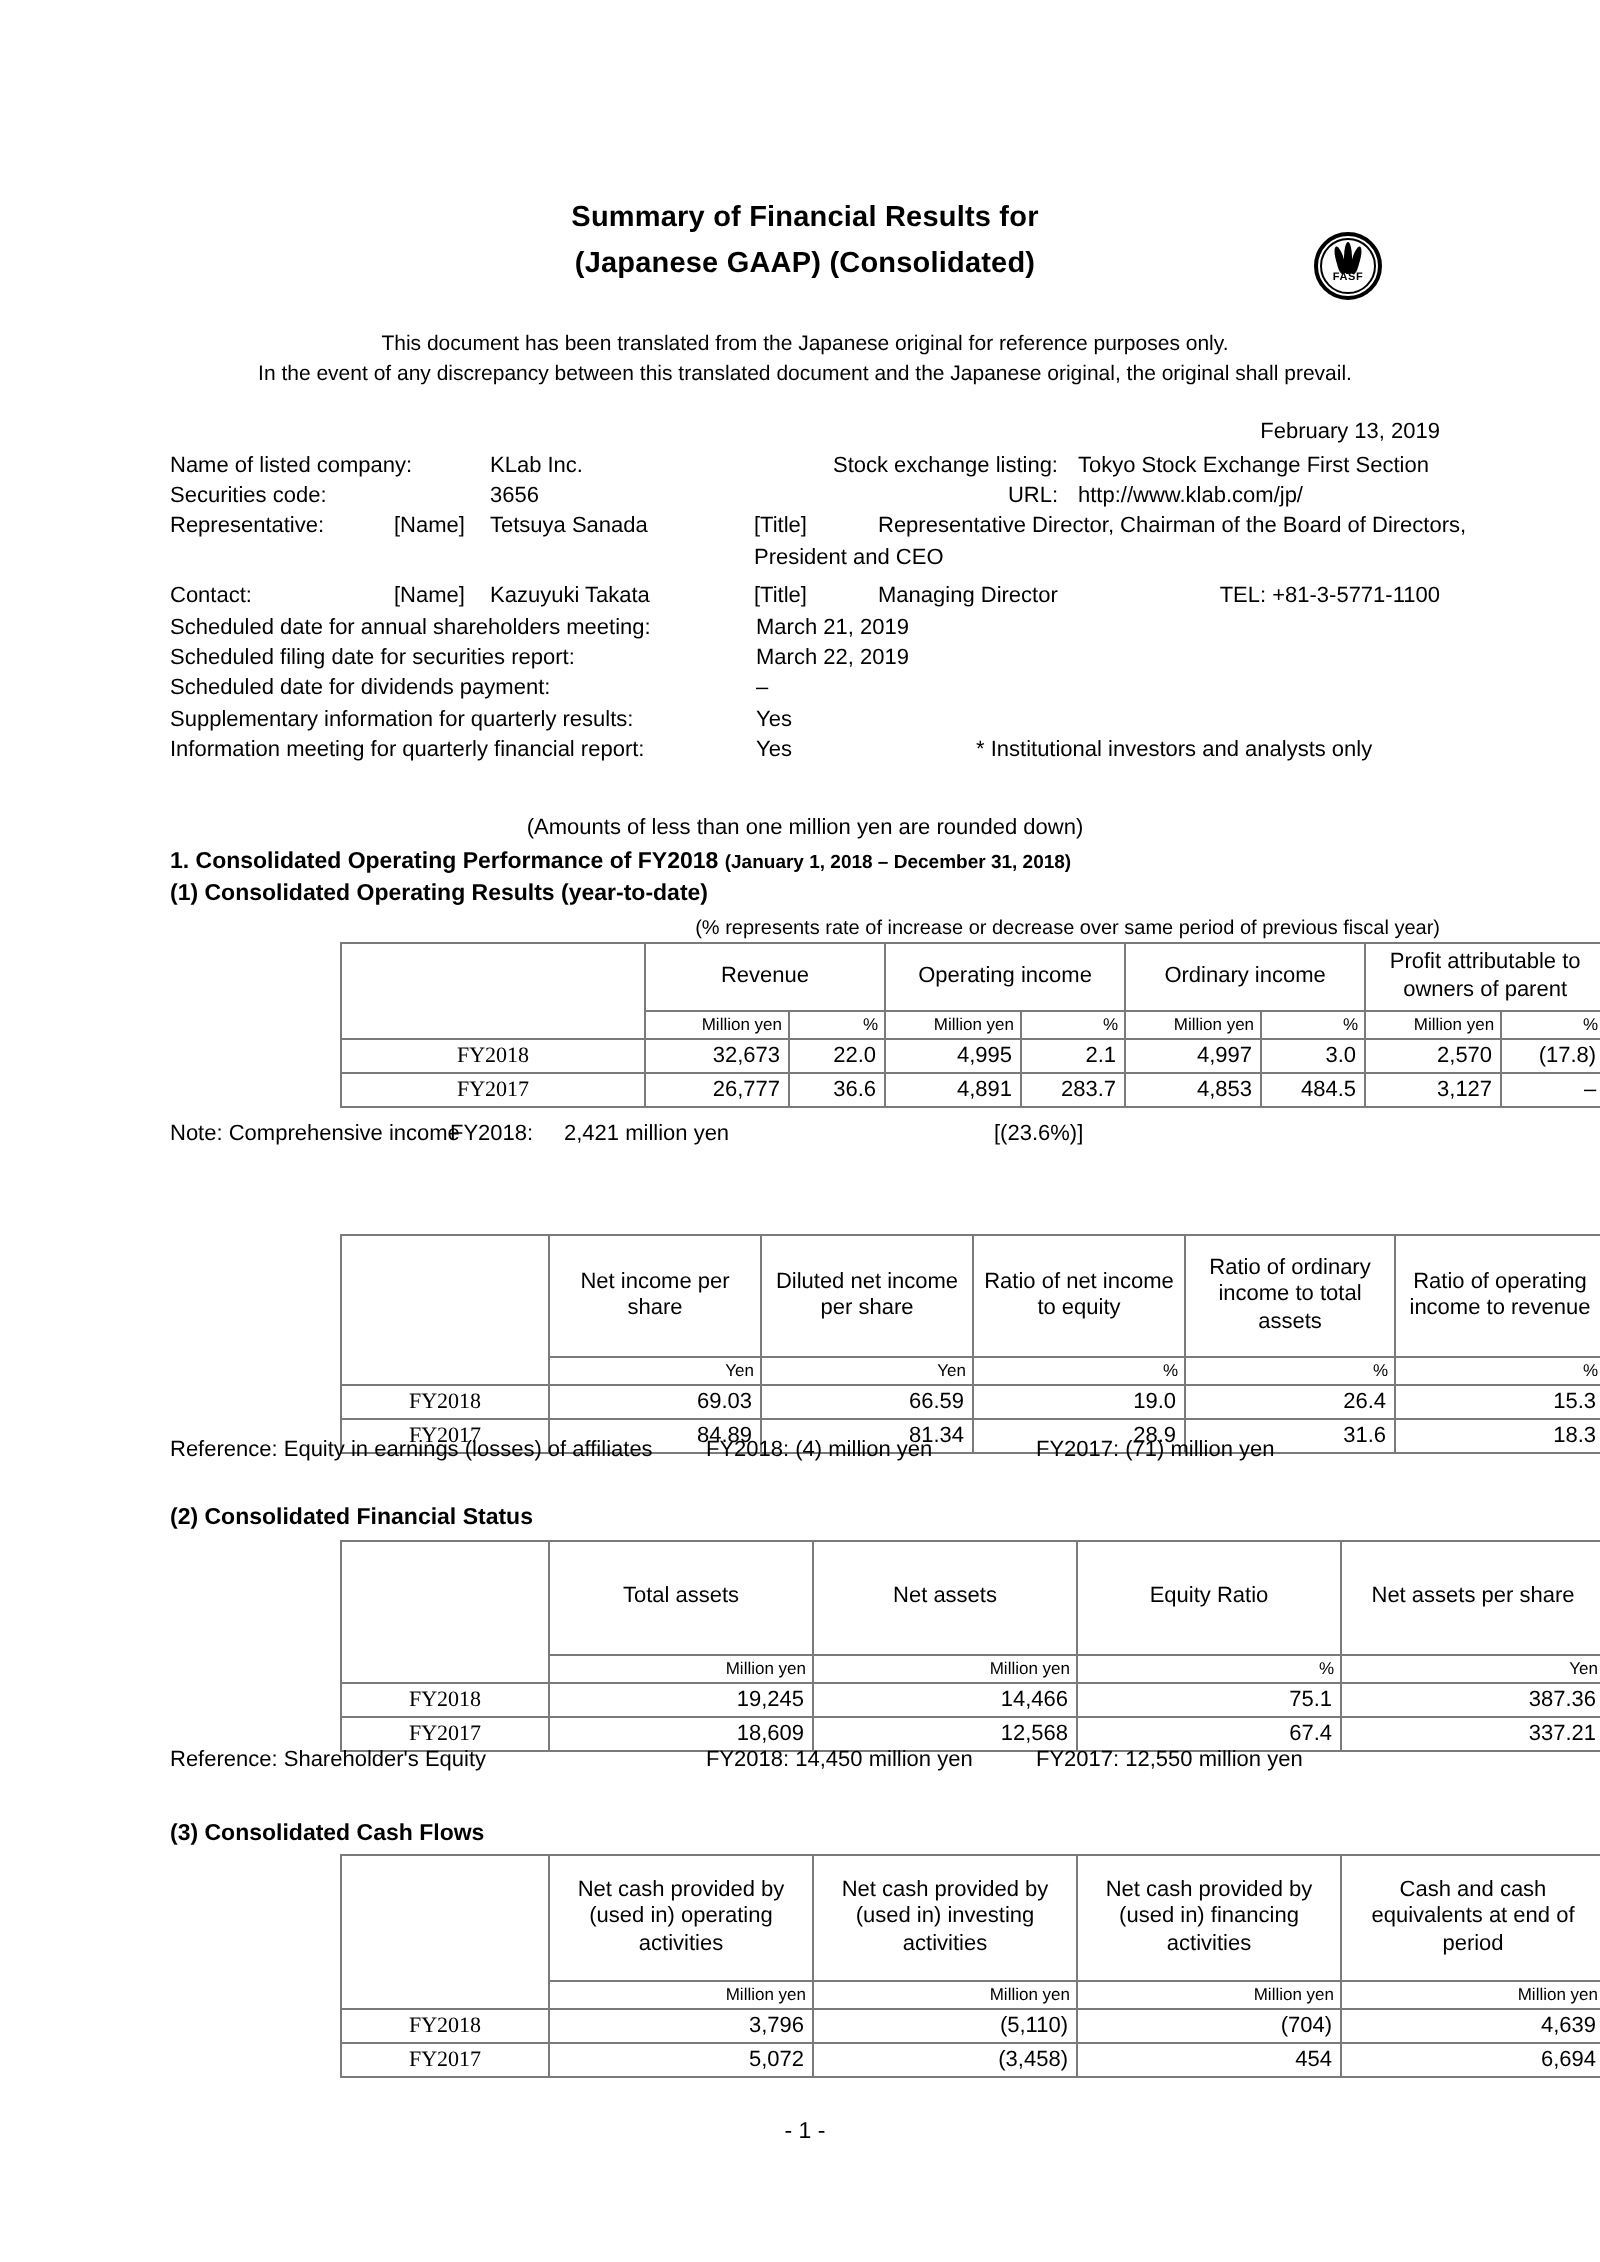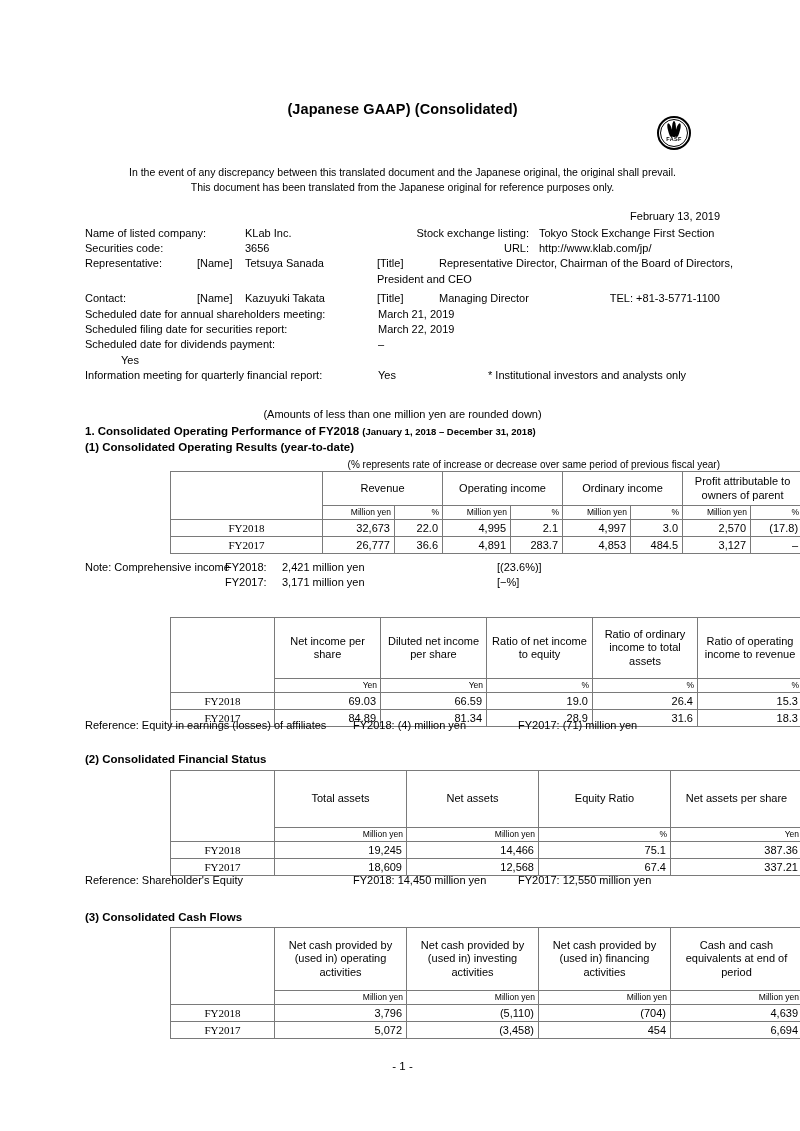--- a/index.html
+++ b/index.html
@@ -254,35 +254,36 @@
     font-size: 11.5px;
   }
 </style>
 </head>
 <body>
 
 <div class="page">
   <div class="content">
 
     <div class="title-block">
+      <div class="title-line">Summary of Financial Results for</div>
       <div class="title-line">(Japanese GAAP) (Consolidated)</div>
 
       <div class="fasf-logo">
         <div class="ring"></div>
         <div class="inner"></div>
         <div class="leaf l1"></div>
         <div class="leaf l2"></div>
         <div class="leaf l3"></div>
         <div class="wordmark">FASF</div>
       </div>
     </div>
 
     <div class="disclaimer">
+      <div>This document has been translated from the Japanese original for reference purposes only.</div>
       <div>In the event of any discrepancy between this translated document and the Japanese original, the original shall prevail.</div>
-      <div>This document has been translated from the Japanese original for reference purposes only.</div>
     </div>
 
     <div class="doc-date">February 13, 2019</div>
 
     <div class="info-block">
       <div class="info-row">
         <span class="c-label">Name of listed company:</span>
         <span class="c-bracket"></span>
         <span class="c-value">KLab Inc.</span>
         <span class="c-rlabel">Stock exchange listing:</span>
@@ -325,20 +326,21 @@
         <span class="sched-label">Scheduled filing date for securities report:</span>
         <span class="sched-value">March 22, 2019</span>
         <span class="sched-note"></span>
       </div>
       <div class="sched-row">
         <span class="sched-label">Scheduled date for dividends payment:</span>
         <span class="sched-value">–</span>
         <span class="sched-note"></span>
       </div>
       <div class="sched-row">
+        <span class="sched-label">Supplementary information for quarterly results:</span>
         <span class="sched-value">Yes</span>
         <span class="sched-note"></span>
       </div>
       <div class="sched-row">
         <span class="sched-label">Information meeting for quarterly financial report:</span>
         <span class="sched-value">Yes</span>
         <span class="sched-note">* Institutional investors and analysts only</span>
       </div>
     </div>
 
@@ -408,26 +410,20 @@
     </tbody>
       </table>
 
     <div class="note-block note-comprehensive">
       <div class="note-row">
         <span class="nc-a">Note: Comprehensive income</span>
         <span class="nc-b">FY2018:</span>
         <span class="nc-c">2,421 million yen</span>
         <span class="nc-d">[(23.6%)]</span>
       </div>
-      <div class="note-row">
-        <span class="nc-a"></span>
-        <span class="nc-b">FY2017:</span>
-        <span class="nc-c">3,171 million yen</span>
-        <span class="nc-d">[−%]</span>
-      </div>
     </div>
 
     <table class="fin" id="table-per-share">
       <colgroup>
         <col style="width:104px">
         <col style="width:106px">
           <col style="width:106px">
         <col style="width:106px">
           <col style="width:105px">
           <col style="width:105px">

